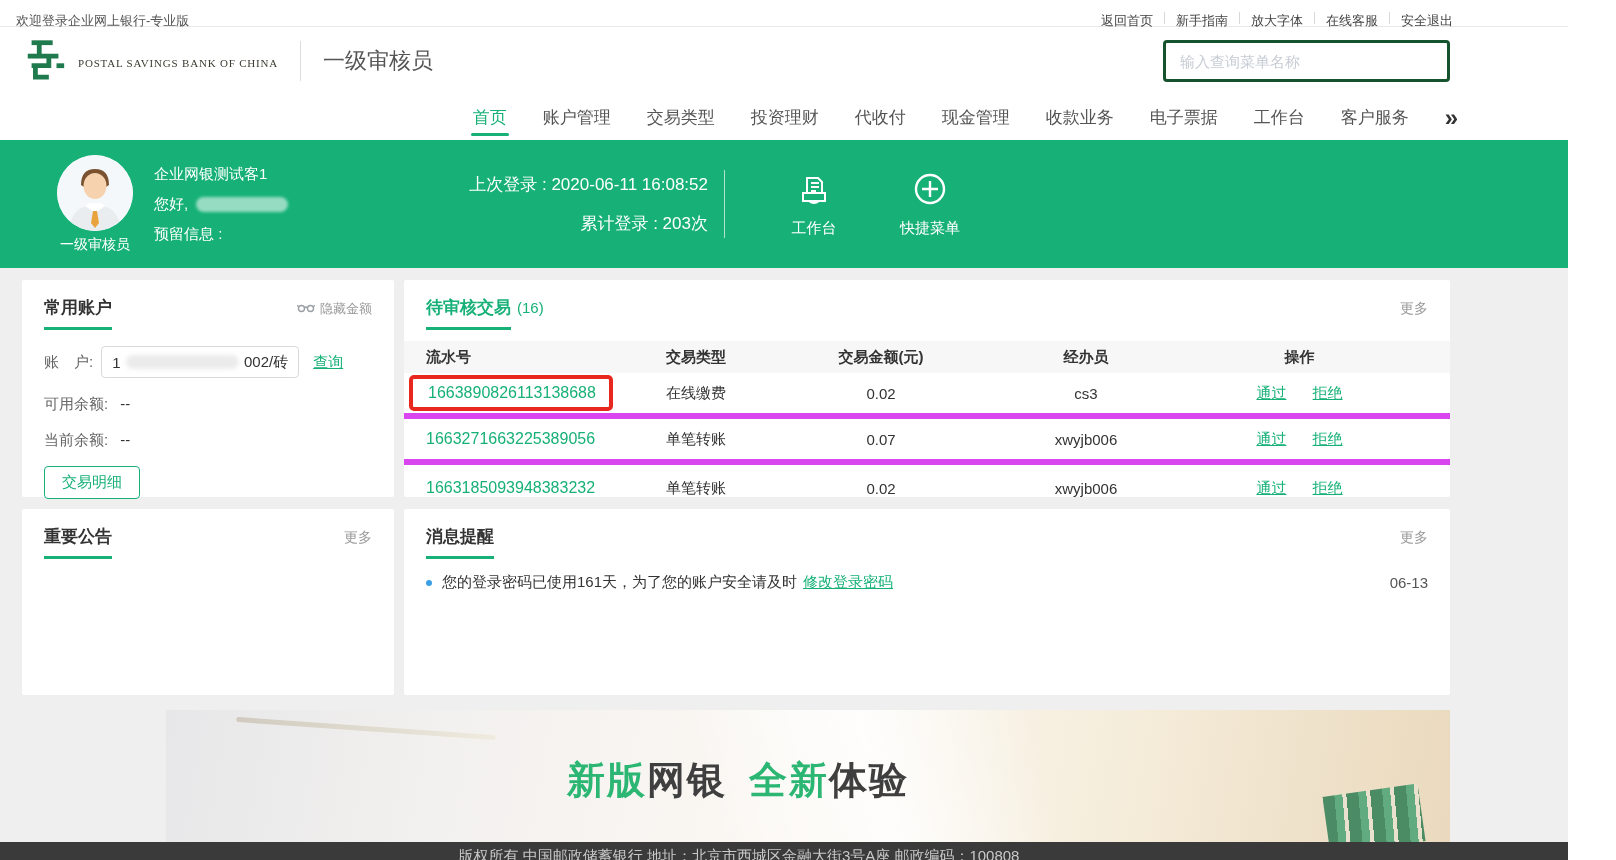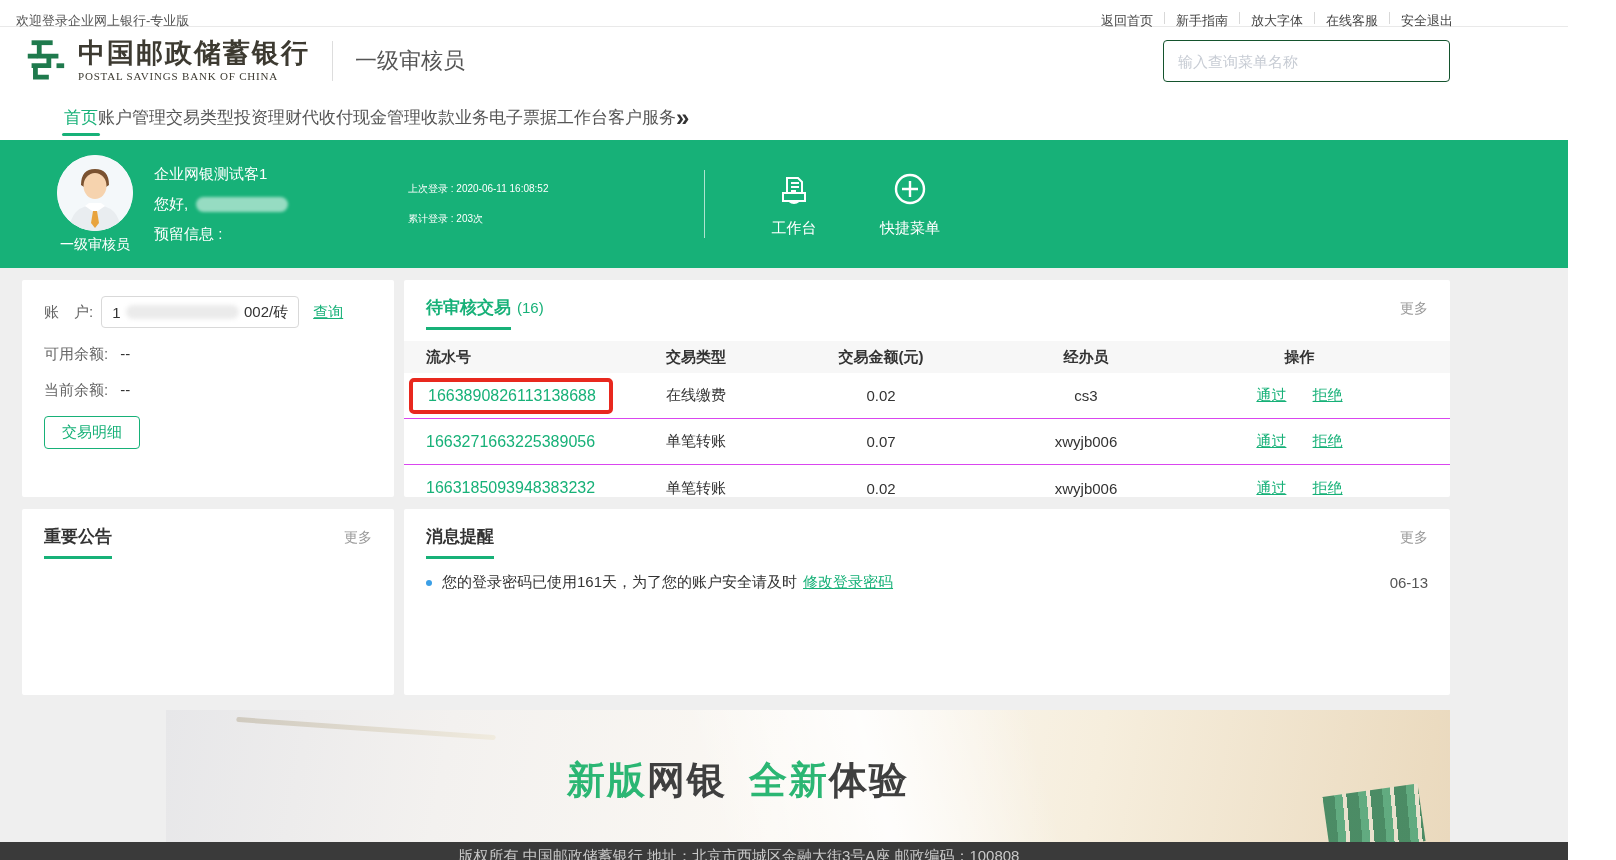--- a/index.html
+++ b/index.html
@@ -26,49 +26,49 @@
   
   .header{height:68px;display:flex;align-items:center;padding:0 118px 0 22px;}
   .logo-mark{flex:0 0 auto;}
   .brand-text{margin-left:10px;}
   .brand-cn{font-family:"Liberation Serif","DejaVu Serif",serif;font-size:27px;
     font-weight:bold;color:#3d3a31;letter-spacing:2px;line-height:1;}
   .brand-en{font-family:"Liberation Serif","DejaVu Serif",serif;font-size:11px;
     color:#3d3a31;letter-spacing:.8px;margin-top:3px;}
   .brand-divider{width:1px;height:40px;background:#ddd;margin:0 22px;}
   .portal-name{font-size:22px;color:#555;}
-  .search-box{margin-left:auto;width:287px;height:42px;border:1px solid #14532d;
+  .search-box{margin-left:auto;width:287px;height:42px;border:3px solid #14532d;
     border-radius:4px;display:flex;align-items:center;background:#fff;}
   .search-box input{border:0;outline:0;width:100%;height:100%;padding:0 14px;
     font-size:15px;color:#333;background:transparent;
     font-family:"Liberation Sans",sans-serif;}
   .search-box input::placeholder{color:#c7ccd4;}
 
   
-  .nav{height:45px;display:flex;align-items:stretch;justify-content:flex-start;
-    padding:0 112px 0 64px;font-size:17px;color:#555;}
+  .nav{height:45px;display:flex;align-items:stretch;justify-content:flex-end;
+    padding:0 112px 0 64px;font-size:17px;color:#555;gap:36px;}
   .nav-item{display:flex;align-items:center;position:relative;cursor:pointer;}
   .nav-item.active{color:var(--green);}
   .nav-item.active::after{content:"";position:absolute;left:50%;transform:translateX(-50%);
     bottom:4px;width:38px;height:3px;background:var(--green);border-radius:2px;}
   .nav-more{display:flex;align-items:center;font-size:24px;color:#333;font-weight:bold;
     letter-spacing:-2px;cursor:pointer;}
 
   
   .user-banner{height:128px;background:var(--green);display:flex;align-items:center;
     padding-left:52px;color:#fff;}
   .avatar-wrap{width:86px;display:flex;flex-direction:column;align-items:center;}
   .avatar{width:76px;height:76px;border-radius:50%;overflow:hidden;background:#f3f7f9;}
   .avatar-role{font-size:14px;margin-top:5px;white-space:nowrap;}
   .user-info{margin-left:16px;width:250px;font-size:15px;}
   .user-info .line{margin-bottom:11px;display:flex;align-items:center;}
   .user-info .line:last-child{margin-bottom:0;text-align:center;}
   .redacted{display:inline-block;width:92px;height:15px;margin-left:8px;border-radius:8px;
     background:rgba(255,255,255,.55);filter:blur(1.5px);}
-  .login-info{width:280px;margin-left:4px;font-size:10px;}
+  .login-info{width:280px;margin-left:24px;font-size:17px;text-align:right;}
   .login-info div{margin-bottom:16px;}
   .login-info div:last-child{margin-bottom:0;}
   .banner-divider{width:1px;height:68px;background:rgba(255,255,255,.65);margin-left:16px;}
   .shortcut{width:86px;margin-left:46px;display:flex;flex-direction:column;
     align-items:center;cursor:pointer;}
   .shortcut + .shortcut{margin-left:30px;}
   .shortcut .sc-label{font-size:15px;margin-top:8px;white-space:nowrap;}
 
   
   .content{background:var(--page-bg);padding:12px 0 0 22px;height:574px;}
@@ -105,21 +105,21 @@
   .bal-val{color:#333;margin-left:8px;}
   .detail-btn{margin-top:16px;display:inline-block;padding:6px 17px;border:1px solid var(--green);
     color:var(--green);border-radius:4px;font-size:15px;background:#fff;cursor:pointer;}
 
   
   .tbl{margin-top:11px;}
   .tbl-head,.tbl-row{display:grid;
     grid-template-columns:205px 130px 240px 170px 1fr;
     align-items:center;padding:0 22px;}
   .tbl-head{background:#f7f7f7;height:32px;font-size:15px;font-weight:bold;color:#333;}
-  .tbl-row{height:46px;border-bottom:1px solid #d946ef;font-size:15px;color:#333;}
+  .tbl-row{height:46px;border-bottom:6px solid #d946ef;font-size:15px;color:#333;}
   .tbl-row:last-child{border-bottom:0;}
   .c-center{text-align:center;}
   .serial-link{color:var(--green);text-decoration:none;font-size:16px;cursor:pointer;white-space:nowrap;}
   .hl-box{display:inline-block;border:4px solid var(--red);border-radius:5px;
     padding:5px 13px 5px 15px;margin-left:-17px;}
   .ops a{margin:0 11px;}
 
   
   .msg-body{padding:14px 22px 0 22px;}
   .msg-row{display:flex;align-items:center;font-size:15px;color:#333;}
@@ -173,21 +173,20 @@
           <path d="M10 7 h22"></path>
           <path d="M18 7 v14 h20"></path>
           <path d="M6 21 h10"></path>
           <path d="M10 31 h18 v-8"></path>
           <path d="M14 31 v12 h14"></path>
           <path d="M36 31 h8"></path>
         </g>
       </svg>
     </span>
     <div class="brand-text">
-      <div class="brand-cn">中国邮政储蓄银行</div>
       <div class="brand-en">POSTAL SAVINGS BANK OF CHINA</div>
     </div>
     <span class="brand-divider"></span>
     <span class="portal-name">一级审核员</span>
     <div class="search-box">
       <input type="text" placeholder="输入查询菜单名称" style="">
     </div>
   </div>
 
   <nav class="nav">
@@ -273,20 +272,33 @@
       </span>
       <span class="sc-label">快捷菜单</span>
     </div>
   </div>
 
   <div class="content">
 
     <div class="cards-row">
 
       <section class="card card-small h217">
+        <div class="card-head">
+          <span class="card-title">常用账户</span>
+          <span class="head-right hide-amount">
+            <span>
+              <svg width="18" height="10" viewBox="0 0 18 10" fill="none" stroke="#9aa0a6" stroke-width="1.4">
+                <circle cx="4.5" cy="5.5" r="3"></circle>
+                <circle cx="13.5" cy="5.5" r="3"></circle>
+                <path d="M7.5 5 q1.5-2 3 0 M1.5 4 l-1.2-2 M16.5 4 l1.2-2"></path>
+              </svg>
+            </span>
+            <span>隐藏金额</span>
+          </span>
+        </div>
         <div class="acct-body">
           <div class="acct-row">
             <span class="acct-label">账　户:</span>
             <span class="acct-input">
               <span>1</span>
               <span class="blur-chunk"></span>
               <span>002/砖</span>
             </span>
             <a class="green-link acct-query">查询</a>
           </div>

